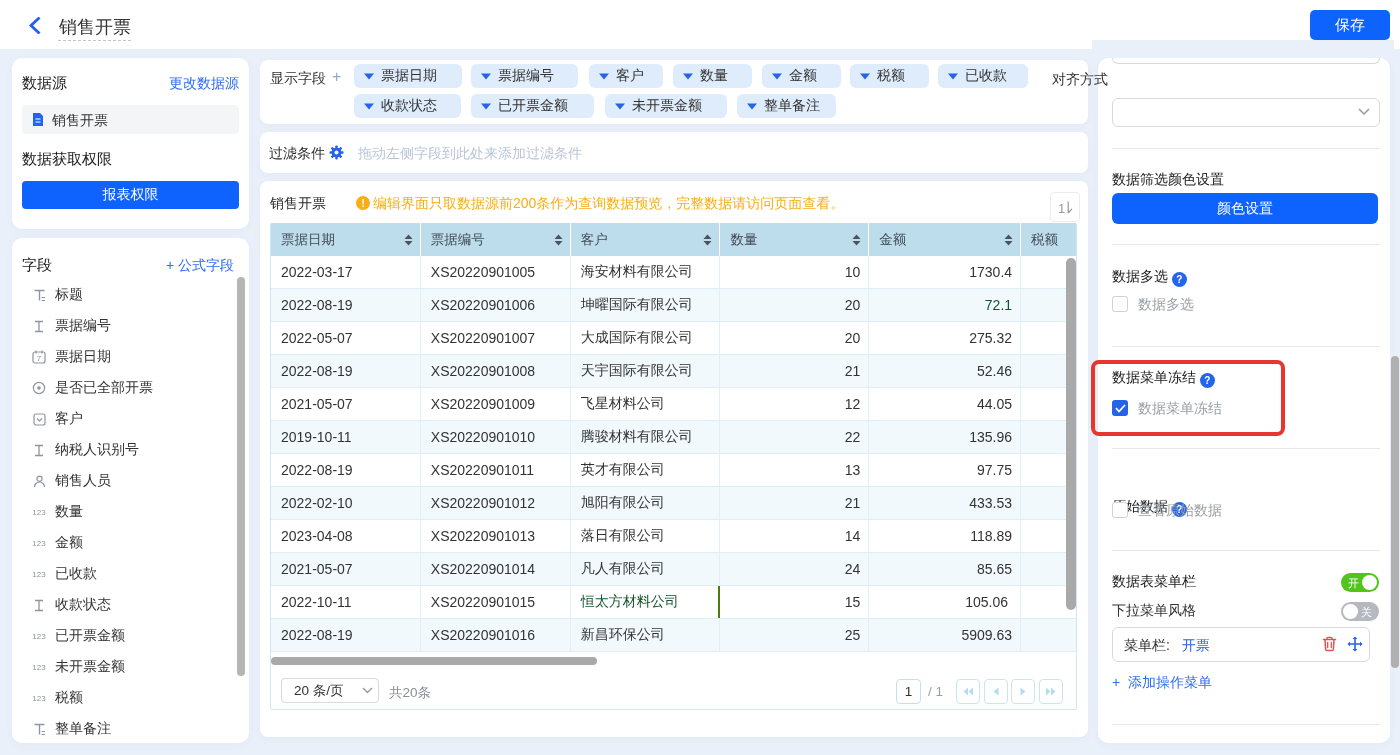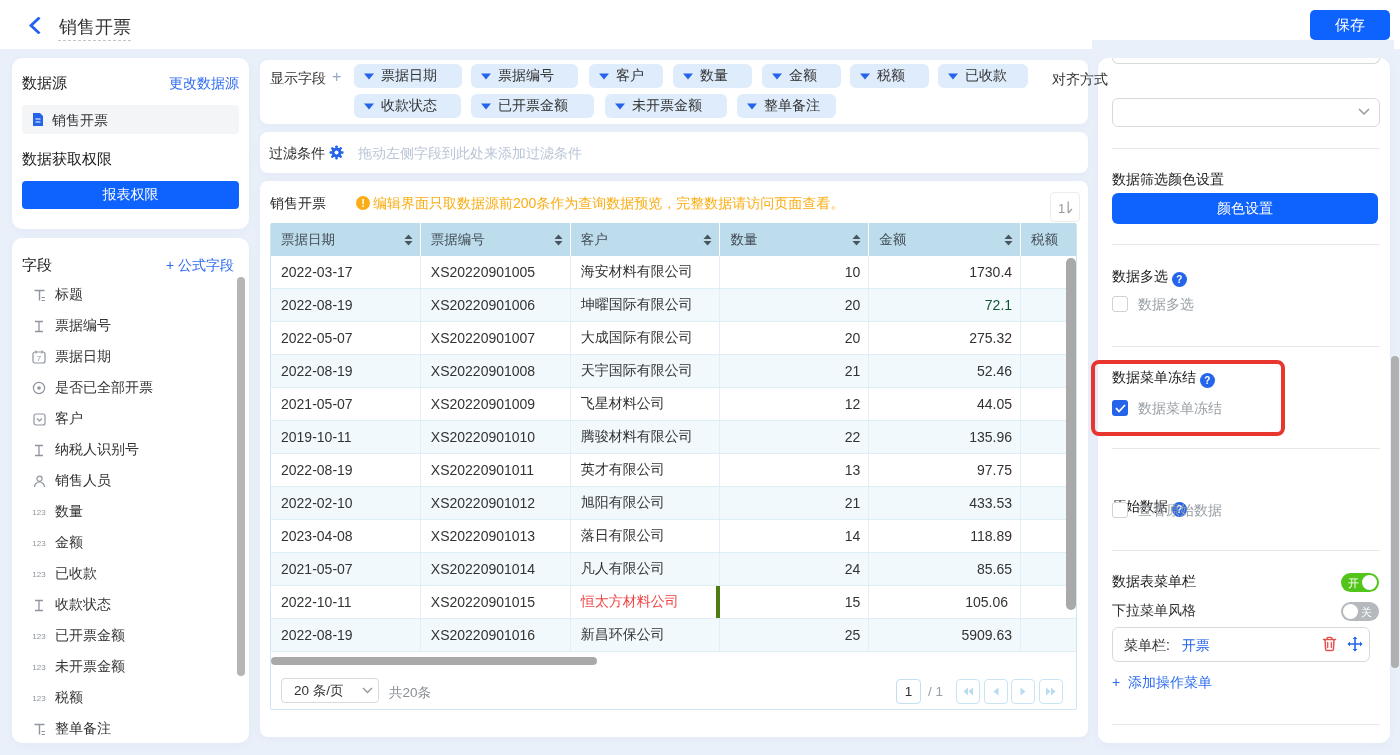--- a/index.html
+++ b/index.html
@@ -297,21 +297,21 @@
         <div style="width:150px;border-right:1px solid #e2eff8;padding-left:10px;display:flex;align-items:center;font-size:14px;color:#333">2021-05-07</div>
         <div style="width:150px;border-right:1px solid #e2eff8;padding-left:10px;display:flex;align-items:center;font-size:14px;color:#333">XS20220901014</div>
         <div style="width:150px;border-right:1px solid #e2eff8;padding-left:10px;display:flex;align-items:center;font-size:14px;color:#333">凡人有限公司</div>
         <div style="width:149px;border-right:1px solid #e2eff8;justify-content:flex-end;padding:0 8px 0 0;display:flex;align-items:center;font-size:14px;color:#333">24</div>
         <div style="width:152px;border-right:1px solid #e2eff8;justify-content:flex-end;padding:0 8px 0 0;display:flex;align-items:center;font-size:14px;color:#333">85.65</div>
         <div style="width:55px;padding-left:10px;display:flex;align-items:center;font-size:14px;color:#333"></div>
       </div>
 <div style="display:flex;height:33px;background:#fff;border-bottom:1px solid #ddeef7">
         <div style="width:150px;border-right:1px solid #e2eff8;padding-left:10px;display:flex;align-items:center;font-size:14px;color:#333">2022-10-11</div>
         <div style="width:150px;border-right:1px solid #e2eff8;padding-left:10px;display:flex;align-items:center;font-size:14px;color:#333">XS20220901015</div>
-        <div style="width:150px;border-right:4px solid #4d7c0f;padding-left:10px;display:flex;align-items:center;font-size:14px;color:#ef4444">恒太方材料公司</div>
+        <div style="width:150px;border-right:2px solid #4d7c0f;padding-left:10px;display:flex;align-items:center;font-size:14px;color:#14532d">恒太方材料公司</div>
         <div style="width:149px;border-right:1px solid #e2eff8;justify-content:flex-end;padding:0 8px 0 0;display:flex;align-items:center;font-size:14px;color:#333">15</div>
         <div style="width:152px;border-right:1px solid #e2eff8;justify-content:flex-end;padding:0 12px 0 0;display:flex;align-items:center;font-size:14px;color:#333">105.06</div>
         <div style="width:55px;padding-left:10px;display:flex;align-items:center;font-size:14px;color:#333"></div>
       </div>
 <div style="display:flex;height:33px;background:#f1f9fd;border-bottom:1px solid #ddeef7">
         <div style="width:150px;border-right:1px solid #e2eff8;padding-left:10px;display:flex;align-items:center;font-size:14px;color:#333">2022-08-19</div>
         <div style="width:150px;border-right:1px solid #e2eff8;padding-left:10px;display:flex;align-items:center;font-size:14px;color:#333">XS20220901016</div>
         <div style="width:150px;border-right:1px solid #e2eff8;padding-left:10px;display:flex;align-items:center;font-size:14px;color:#333">新昌环保公司</div>
         <div style="width:149px;border-right:1px solid #e2eff8;justify-content:flex-end;padding:0 8px 0 0;display:flex;align-items:center;font-size:14px;color:#333">25</div>
         <div style="width:152px;border-right:1px solid #e2eff8;justify-content:flex-end;padding:0 8px 0 0;display:flex;align-items:center;font-size:14px;color:#333">5909.63</div>

